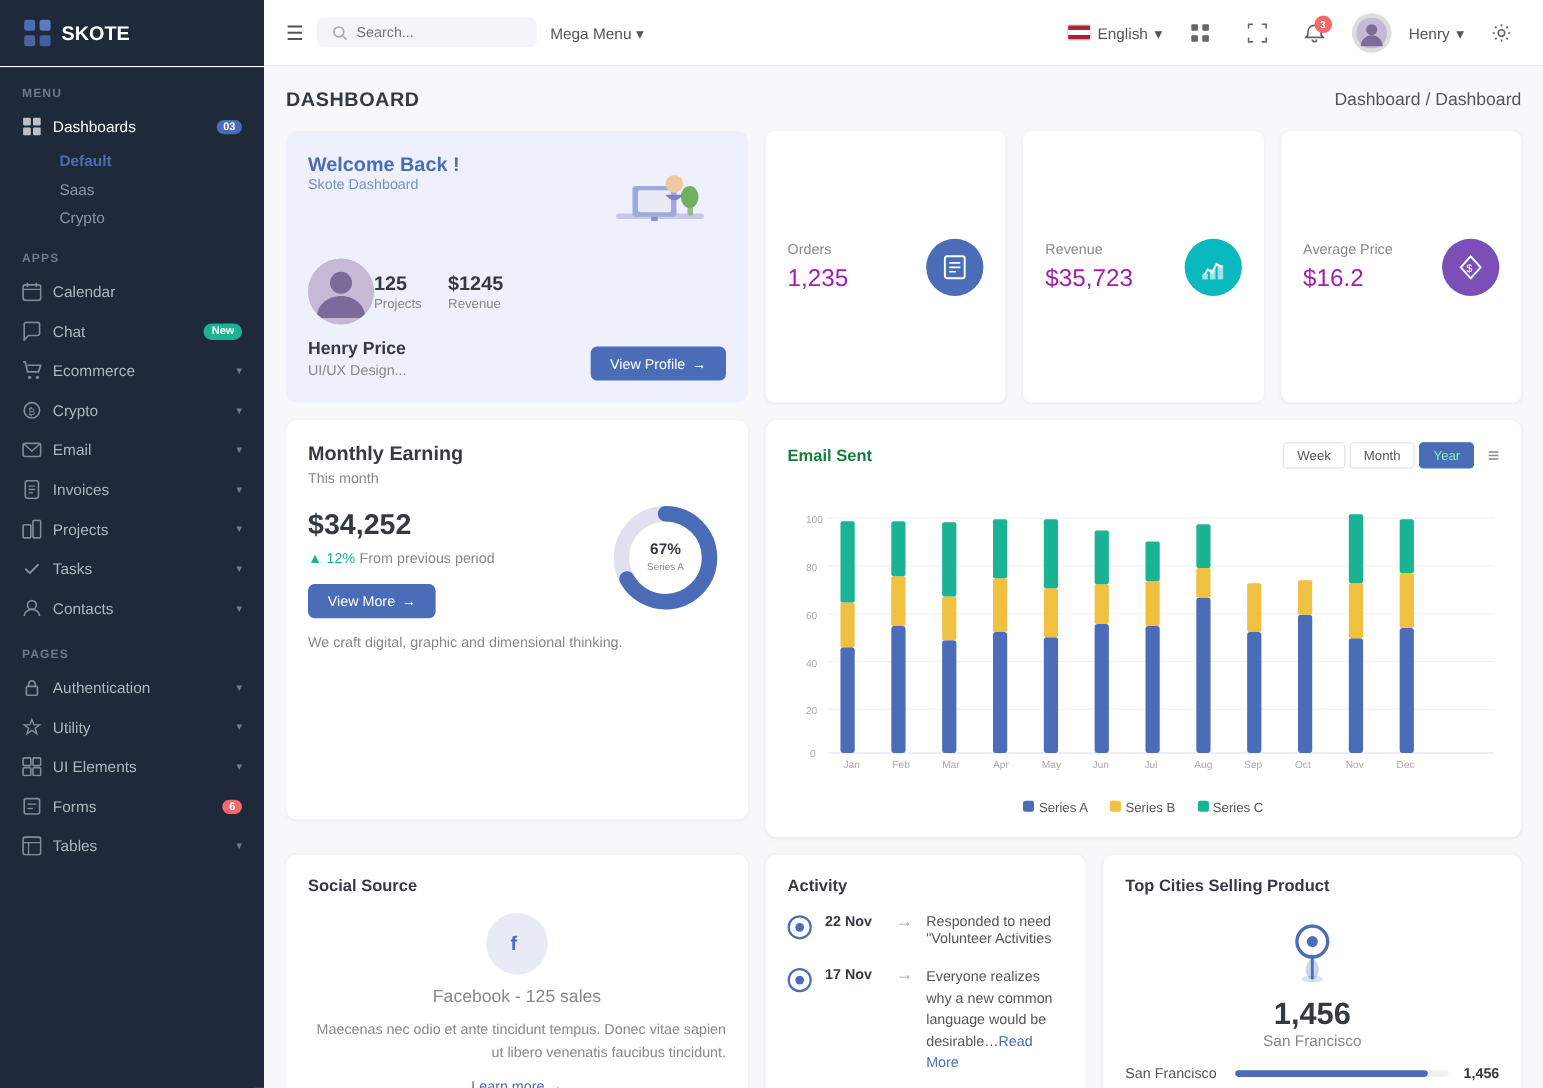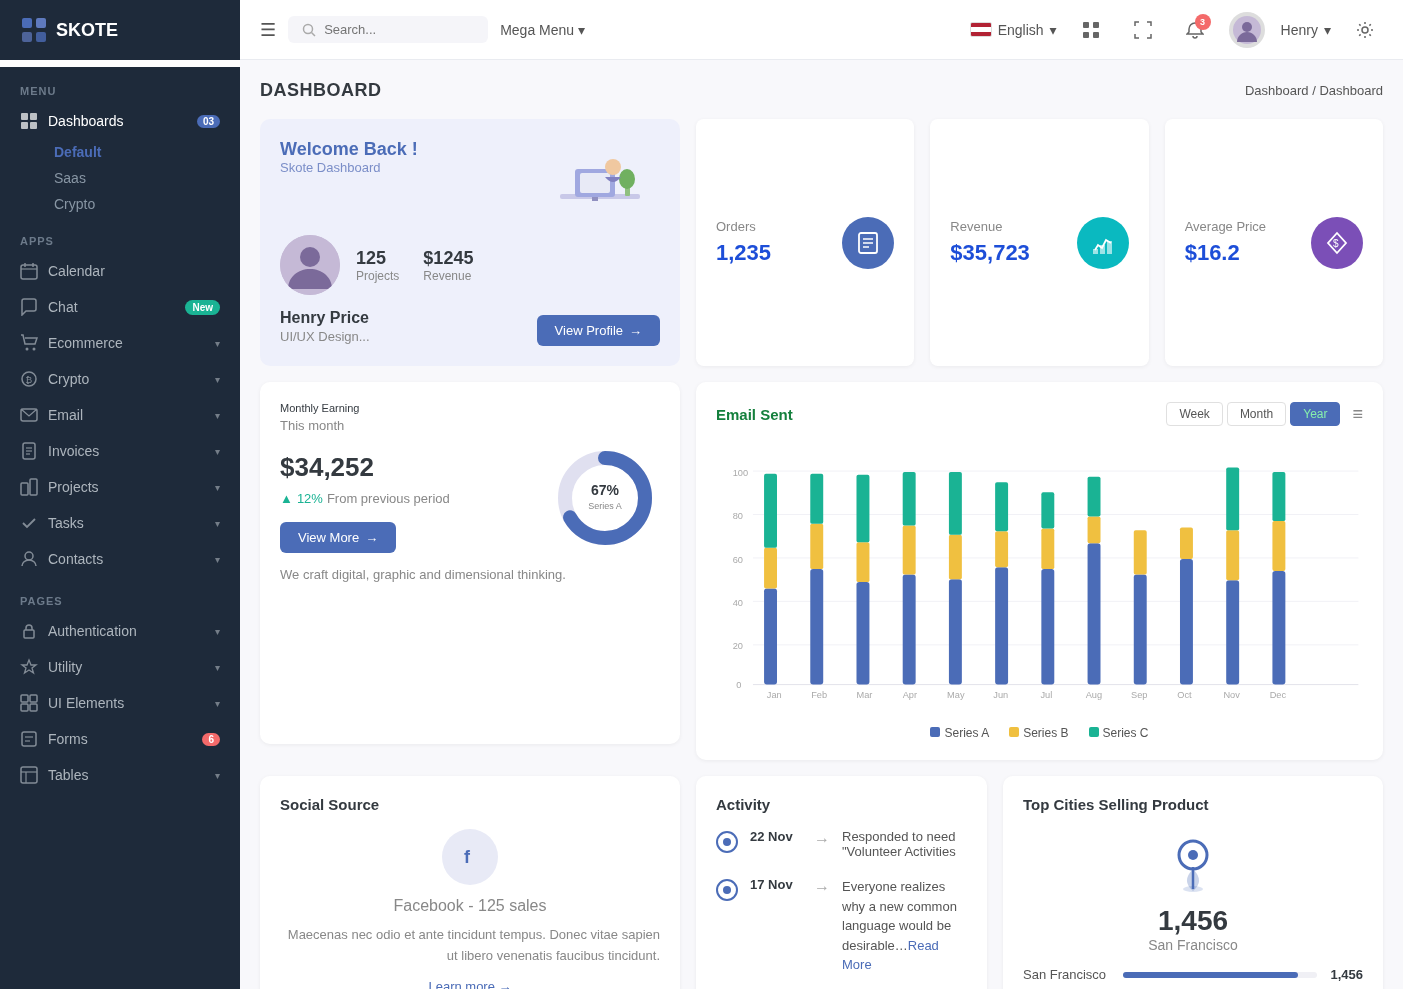--- a/index.html
+++ b/index.html
@@ -1,20 +1,20 @@
 <!DOCTYPE html>
 <html><head>
   <meta charset="utf-8">
   <style>
     * { box-sizing: border-box; margin: 0; padding: 0; }
     body { font-family: 'Segoe UI', sans-serif; background: #f8f8fb; color: #333; display: flex; height: 100vh; overflow: hidden; }
 
     
     .sidebar { width: 240px; background: #1e2a3a; color: #adb5bd; display: flex; flex-direction: column; overflow-y: auto; flex-shrink: 0; }
-    .sidebar-logo { display: flex; align-items: center; gap: 8px; padding: 16px 20px; color: #fff; font-weight: 700; font-size: 18px; border-bottom: 7px solid #ffffff; }
+    .sidebar-logo { display: flex; align-items: center; gap: 8px; padding: 16px 20px; color: #fff; font-weight: 700; font-size: 18px; border-bottom: 1px solid #ffffff; }
     .sidebar-logo svg { width: 28px; height: 28px; }
     .sidebar-section-label { font-size: 11px; font-weight: 600; letter-spacing: 1px; color: #6c7a8a; padding: 18px 20px 6px; }
     .sidebar-item { display: flex; align-items: center; gap: 10px; padding: 9px 20px; cursor: pointer; font-size: 14px; color: #adb5bd; position: relative; }
     .sidebar-item.active { color: #fff; }
     .sidebar-item .badge { background: #4b6cb7; color: #fff; font-size: 10px; font-weight: 700; padding: 1px 6px; border-radius: 10px; margin-left: auto; }
     .sidebar-item .badge-new { background: #1ab394; color: #fff; font-size: 10px; font-weight: 700; padding: 2px 7px; border-radius: 10px; margin-left: auto; }
     .sidebar-item .badge-num { background: #f46a6a; color: #fff; font-size: 10px; font-weight: 700; padding: 1px 6px; border-radius: 10px; margin-left: auto; }
     .sidebar-sub { padding-left: 44px; font-size: 13px; }
     .sidebar-sub .sidebar-item { padding: 5px 10px; color: #8896a4; }
     .sidebar-sub .sidebar-item.active { color: #4b6cb7; font-weight: 600; }
@@ -36,25 +36,25 @@
     .topbar-icon-btn .notif-badge { position: absolute; top: 2px; right: 2px; background: #f46a6a; color: #fff; font-size: 9px; width: 16px; height: 16px; border-radius: 50%; display: flex; align-items: center; justify-content: center; font-weight: 700; }
     .topbar-avatar { width: 36px; height: 36px; border-radius: 50%; background: #ddd; overflow: hidden; display: flex; align-items: center; justify-content: center; cursor: pointer; }
     .topbar-user { display: flex; align-items: center; gap: 6px; font-size: 14px; color: #555; cursor: pointer; }
 
     
     .content { flex: 1; overflow-y: auto; padding: 20px; }
 
     
     .page-header { display: flex; align-items: center; justify-content: space-between; margin-bottom: 18px; }
     .page-title { font-size: 18px; font-weight: 600; color: #343a40; letter-spacing: 0.5px; }
-    .breadcrumb { font-size: 13px; color: #888; }
+    .breadcrumb { font-size: 16px; color: #888; }
     .breadcrumb span { color: #555; }
     .stat-card { background: #fff; border-radius: 8px; padding: 20px; display: flex; align-items: center; justify-content: space-between; box-shadow: 0 1px 4px rgba(0,0,0,0.06); }
     .stat-info .stat-label { font-size: 13px; color: #888; margin-bottom: 6px; }
-    .stat-info .stat-value { font-size: 22px; font-weight: 700; color: #1d4ed8; }
+    .stat-info .stat-value { font-size: 22px; font-weight: 400; color: #a21caf; }
     .stat-icon { width: 52px; height: 52px; border-radius: 50%; display: flex; align-items: center; justify-content: center; }
     .stat-icon.blue { background: #4b6cb7; }
     .stat-icon.teal { background: #0ab9c0; }
     .stat-icon.purple { background: #7b4fb7; }
 
     
     .main-grid { display: grid; grid-template-columns: 420px 1fr; gap: 16px; margin-bottom: 16px; }
 
     
     .welcome-card { background: #eef0fb; border-radius: 10px; padding: 20px; position: relative; overflow: hidden; }
@@ -71,21 +71,21 @@
     
     .chart-card { background: #fff; border-radius: 10px; padding: 20px; box-shadow: 0 1px 4px rgba(0,0,0,0.06); }
     .chart-header { display: flex; align-items: center; justify-content: space-between; margin-bottom: 16px; }
     .chart-title { font-size: 15px; font-weight: 600; color: #15803d; }
     .chart-tabs { display: flex; gap: 4px; }
     .chart-tab { padding: 4px 12px; border-radius: 4px; font-size: 12px; cursor: pointer; border: 1px solid #e0e0e0; color: #555; }
     .chart-tab.active { background: #4b6cb7; color: #86efac; border-color: #4b6cb7; }
 
     
     .monthly-card { background: #fff; border-radius: 10px; padding: 20px; box-shadow: 0 1px 4px rgba(0,0,0,0.06); margin-bottom: 16px; }
-    .monthly-title { font-size: 11px; font-weight: 400; color: #343a40; margin-bottom: 4px; }
+    .monthly-title { font-size: 18px; font-weight: 700; color: #343a40; margin-bottom: 4px; }
     .monthly-period { font-size: 13px; color: #888; margin-bottom: 10px; }
     .monthly-amount { font-size: 26px; font-weight: 700; color: #343a40; margin-bottom: 8px; }
     .monthly-change { font-size: 13px; color: #1ab394; display: flex; align-items: center; gap: 4px; }
     .monthly-change span.prev { color: #888; }
     .monthly-body { display: flex; align-items: flex-end; justify-content: space-between; }
     .monthly-left {}
     .monthly-right { display: flex; flex-direction: column; align-items: center; }
     .view-more-btn { background: #4b6cb7; color: #fff; border: none; padding: 8px 18px; border-radius: 6px; font-size: 13px; cursor: pointer; display: flex; align-items: center; gap: 6px; margin-top: 16px; }
     .monthly-desc { font-size: 13px; color: #888; margin-top: 14px; }
 
@@ -395,21 +395,21 @@
               <rect x="52" y="58" width="6" height="4" fill="#9090c0"></rect>
 
               <rect x="85" y="45" width="5" height="12" rx="1" fill="#90c080"></rect>
               <ellipse cx="87" cy="40" rx="8" ry="10" fill="#70b060"></ellipse>
 
               <circle cx="73" cy="28" r="8" fill="#f0c8a0"></circle>
               <path d="M65 38 Q73 48 81 38" fill="#8080c0"></path>
             </svg>
           </div>
         </div>
-        <div style="display:flex; align-items:center; gap:16px; margin-bottom:12px;">
+        <div style="display:flex; align-items:center; margin-bottom:12px;">
           <div class="profile-avatar">
             <svg width="60" height="60" viewBox="0 0 60 60">
               <circle cx="30" cy="30" r="30" fill="#c5b9d6"></circle>
               <circle cx="30" cy="22" r="10" fill="#7b6a9a"></circle>
               <path d="M8 54c0-12 10-20 22-20s22 8 22 20" fill="#7b6a9a"></path>
             </svg>
           </div>
           <div style="display:flex; gap:24px;">
             <div class="profile-stat">
               <div class="ps-value">125</div>

